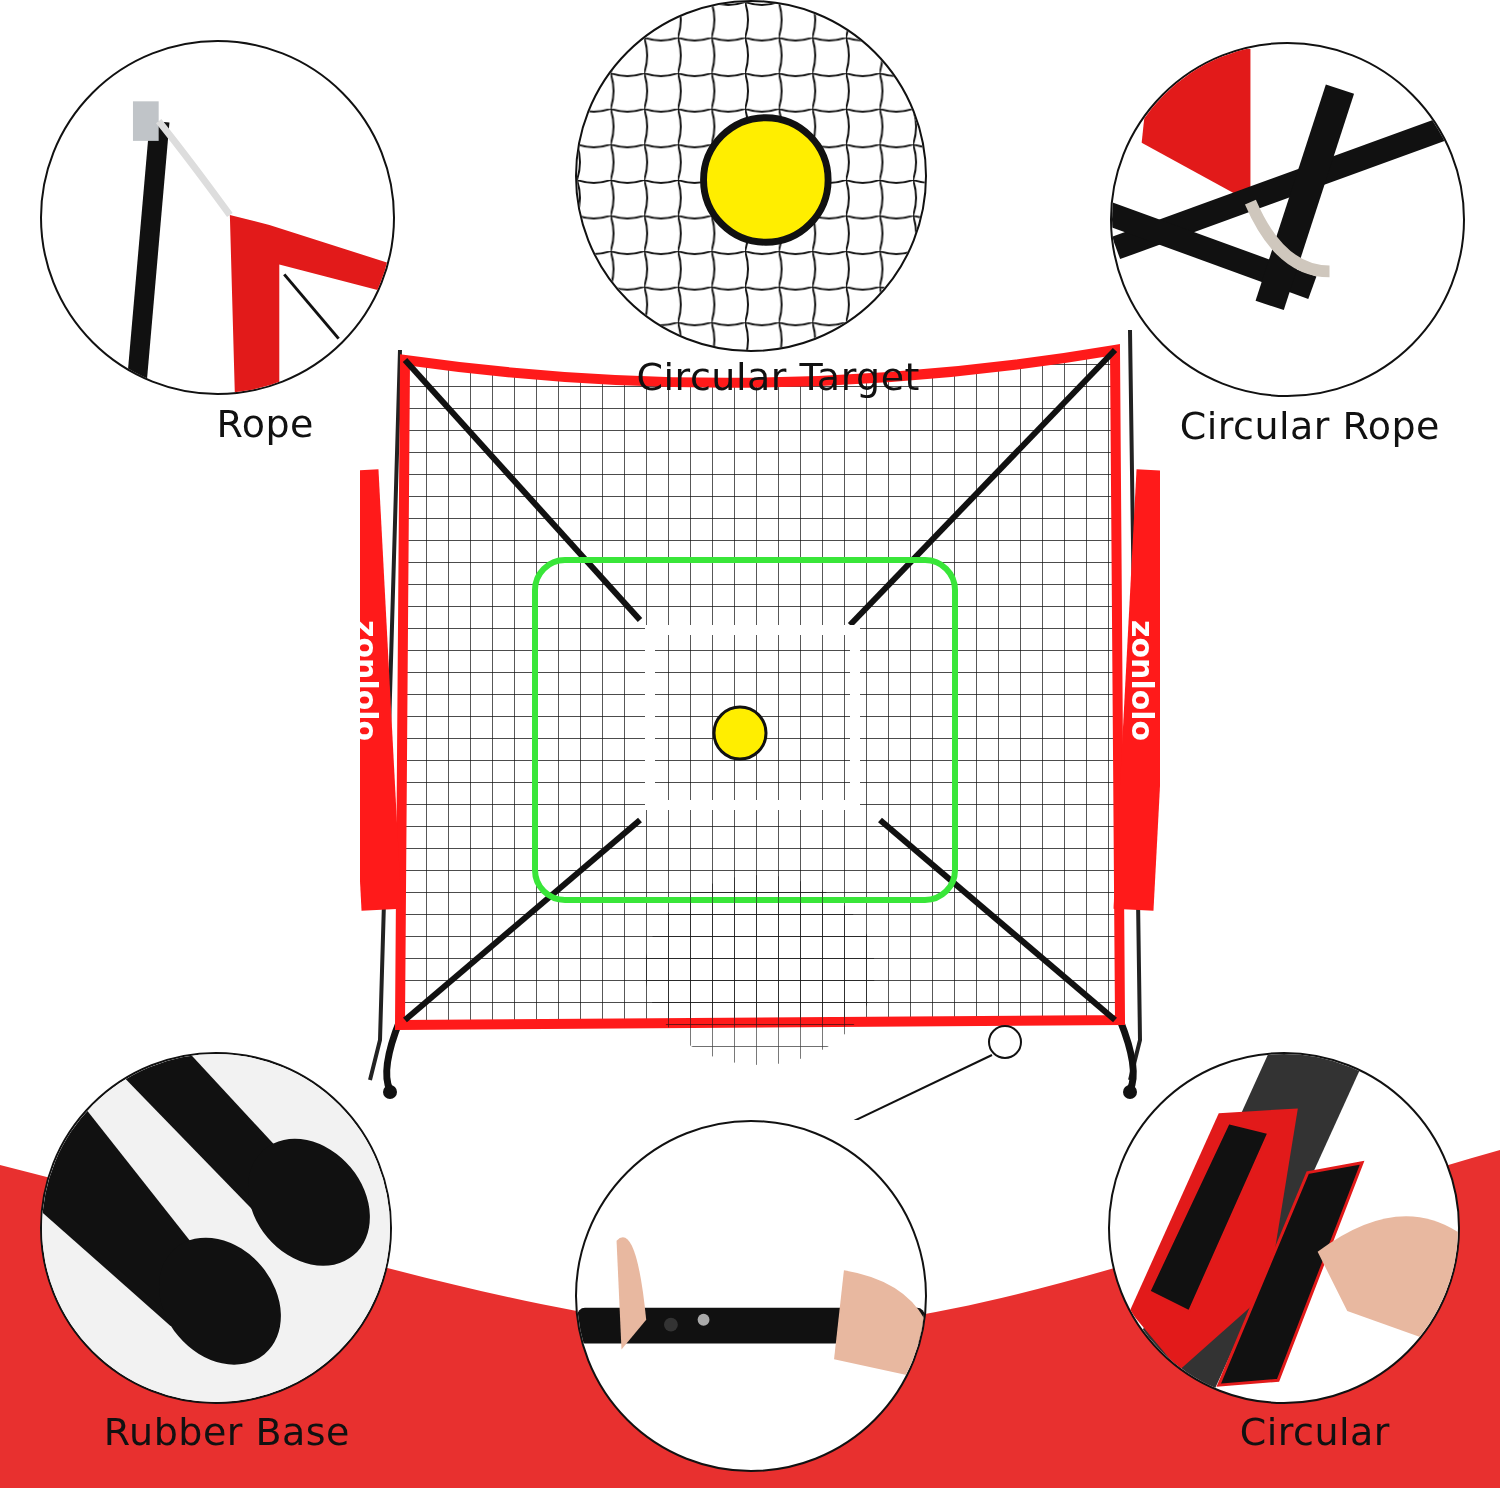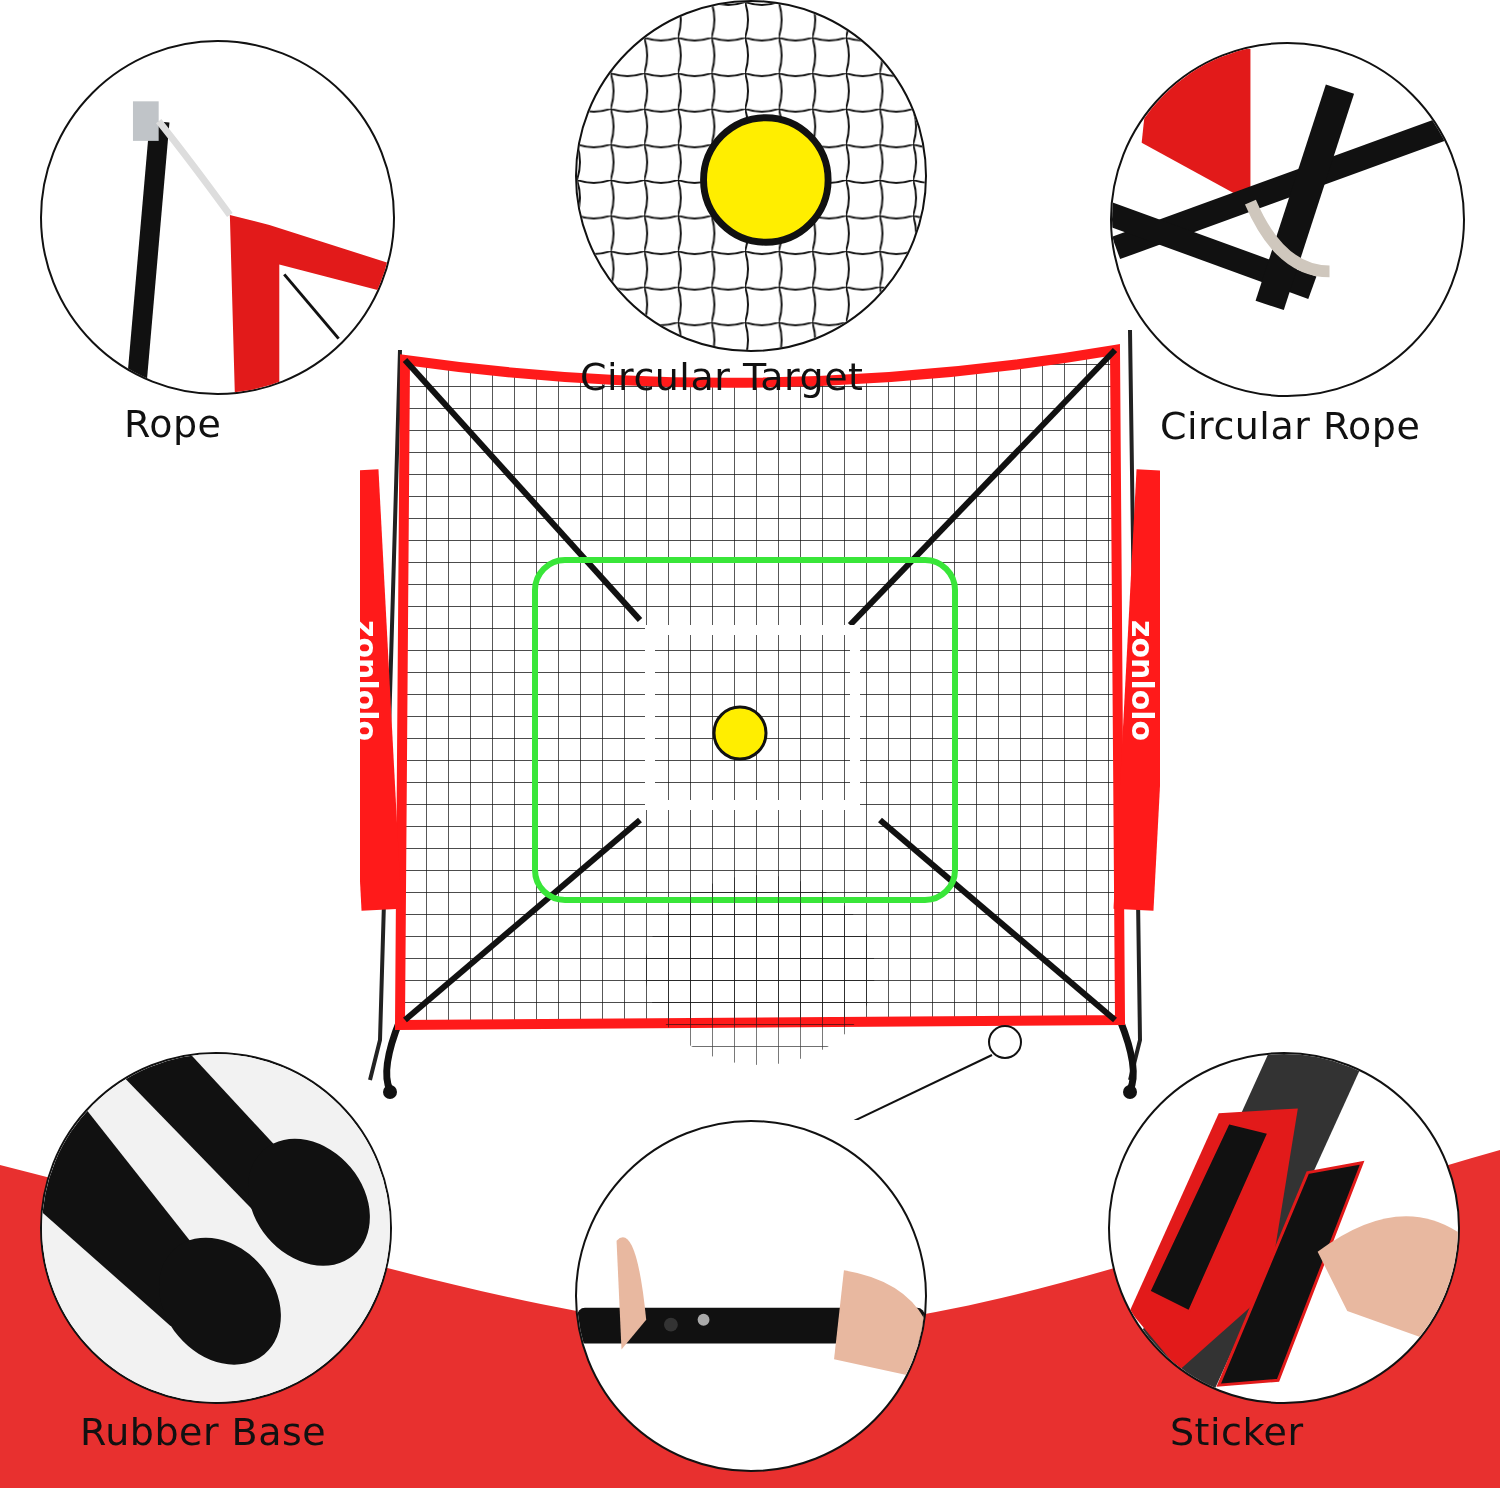--- a/index.html
+++ b/index.html
@@ -1,20 +1,20 @@
 <!DOCTYPE html>
 <html><head>
   <meta charset="utf-8">
   <style>
     html, body { margin:0; padding:0; }
     body { width:1500px; height:1488px; position:relative; overflow:hidden; background:#ffffff; font-family:"DejaVu Sans","Liberation Sans",sans-serif; }
     .bg-wave { position:absolute; left:0; top:0; width:1500px; height:1488px; }
     .callout { position:absolute; border-radius:50%; border:2px solid #111; background:#fff; overflow:hidden; box-sizing:border-box; }
     .callout svg { position:absolute; left:0; top:0; width:100%; height:100%; }
-    .label { position:absolute; color:#111; font-size:38px; text-align:left; white-space:nowrap; letter-spacing:0.5px; }
+    .label { position:absolute; color:#111; font-size:38px; text-align:right; white-space:nowrap; letter-spacing:0.5px; }
     .net { position:absolute; left:360px; top:320px; width:800px; height:800px; }
   </style>
 </head>
 <body>
 
 <svg class="bg-wave" viewBox="0 0 1500 1488">
   <path d="M0,1165 C300,1240 560,1330 760,1330 C980,1330 1220,1230 1500,1150 L1500,1488 L0,1488 Z" fill="#e8302f"></path>
 </svg>
 
 <svg class="net" viewBox="0 0 800 800">
@@ -56,21 +56,21 @@
 
 <div class="callout" style="left:40px;top:40px;width:355px;height:355px;">
   <svg viewBox="0 0 355 355">
     <rect x="95" y="80" width="20" height="320" fill="#111" transform="rotate(5 105 240)"></rect>
     <rect x="92" y="60" width="26" height="40" fill="#c0c4c8"></rect>
     <path d="M118,80 Q150,120 190,175" stroke="#ddd" stroke-width="7" fill="none"></path>
     <path d="M190,175 L230,185 L355,225 L355,255 L240,225 L240,355 L195,355 Z" fill="#e21a1a"></path>
     <path d="M245,235 L300,300" stroke="#111" stroke-width="3"></path>
   </svg>
 </div>
-<div class="label" style="left:124px;top:402px;width:200px;">Rope</div>
+<div class="label" style="left:114px;top:402px;width:200px;">Rope</div>
 
 <div class="callout" style="left:575px;top:0px;width:352px;height:352px;">
   <svg viewBox="0 0 352 352">
     <defs>
       <pattern id="mesh2" width="34" height="36" patternUnits="userSpaceOnUse">
         <path d="M0,0 Q17,6 34,0 M0,0 Q6,18 0,36" stroke="#111" stroke-width="2" fill="none"></path>
       </pattern>
     </defs>
     <rect width="352" height="352" fill="url(#mesh2)"></rect>
     <circle cx="191" cy="180" r="63" fill="#ffee00" stroke="#111" stroke-width="7"></circle>
@@ -112,13 +112,13 @@
 
 <div class="callout" style="left:1108px;top:1052px;width:352px;height:352px;">
   <svg viewBox="0 0 352 352">
     <path d="M160,0 L260,0 L100,352 L0,352 Z" fill="#333"></path>
     <path d="M20,260 L110,60 L190,55 L160,240 L70,320 Z" fill="#e21a1a"></path>
     <path d="M40,240 L120,70 L160,80 L80,260 Z" fill="#111" stroke="#e21a1a" stroke-width="2"></path>
     <path d="M200,120 L255,110 L170,330 L110,335 Z" fill="#111" stroke="#e21a1a" stroke-width="3"></path>
     <path d="M210,200 Q290,140 352,180 L352,300 L240,260 Z" fill="#e8b8a0"></path>
   </svg>
 </div>
-<div class="label" style="left:1170px;top:1410px;width:220px;">Sticker</div>
+<div class="label" style="left:1170px;top:1410px;width:220px;">Circular</div>
 
 </body></html>

